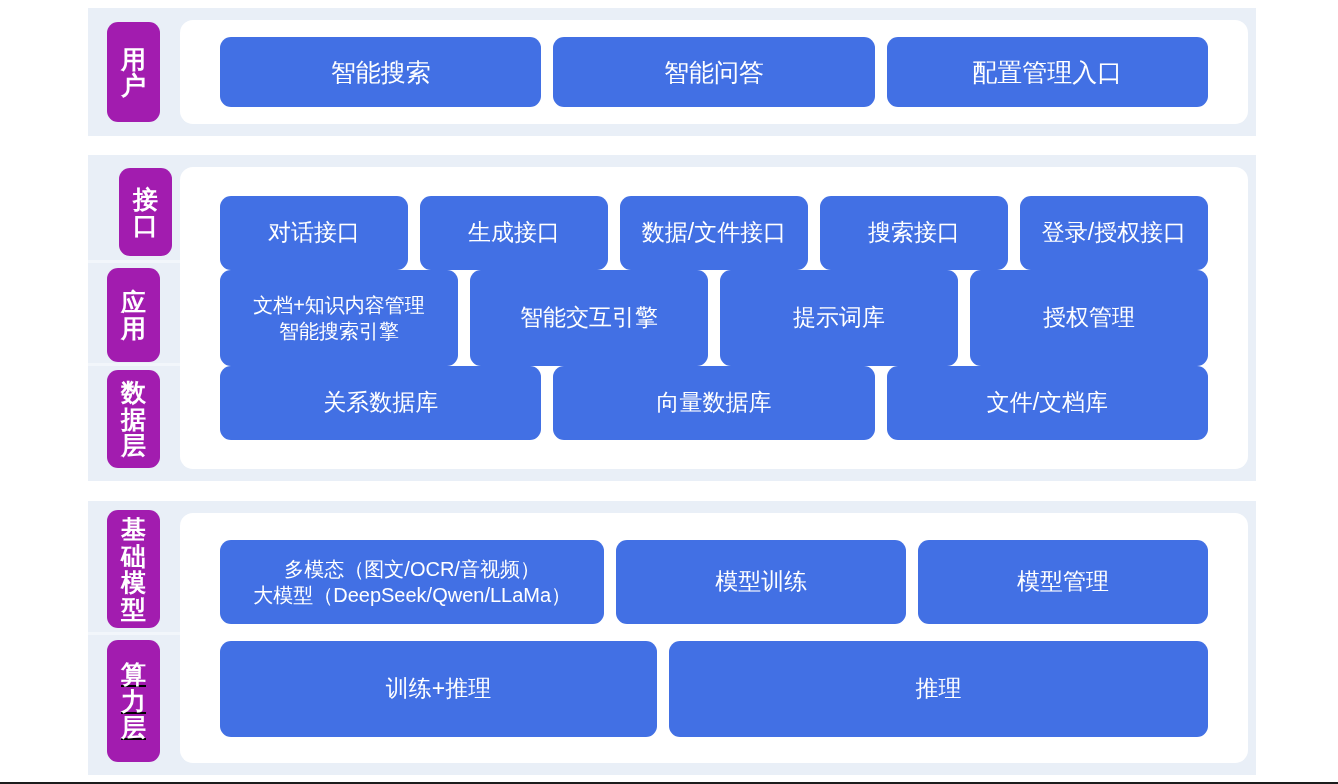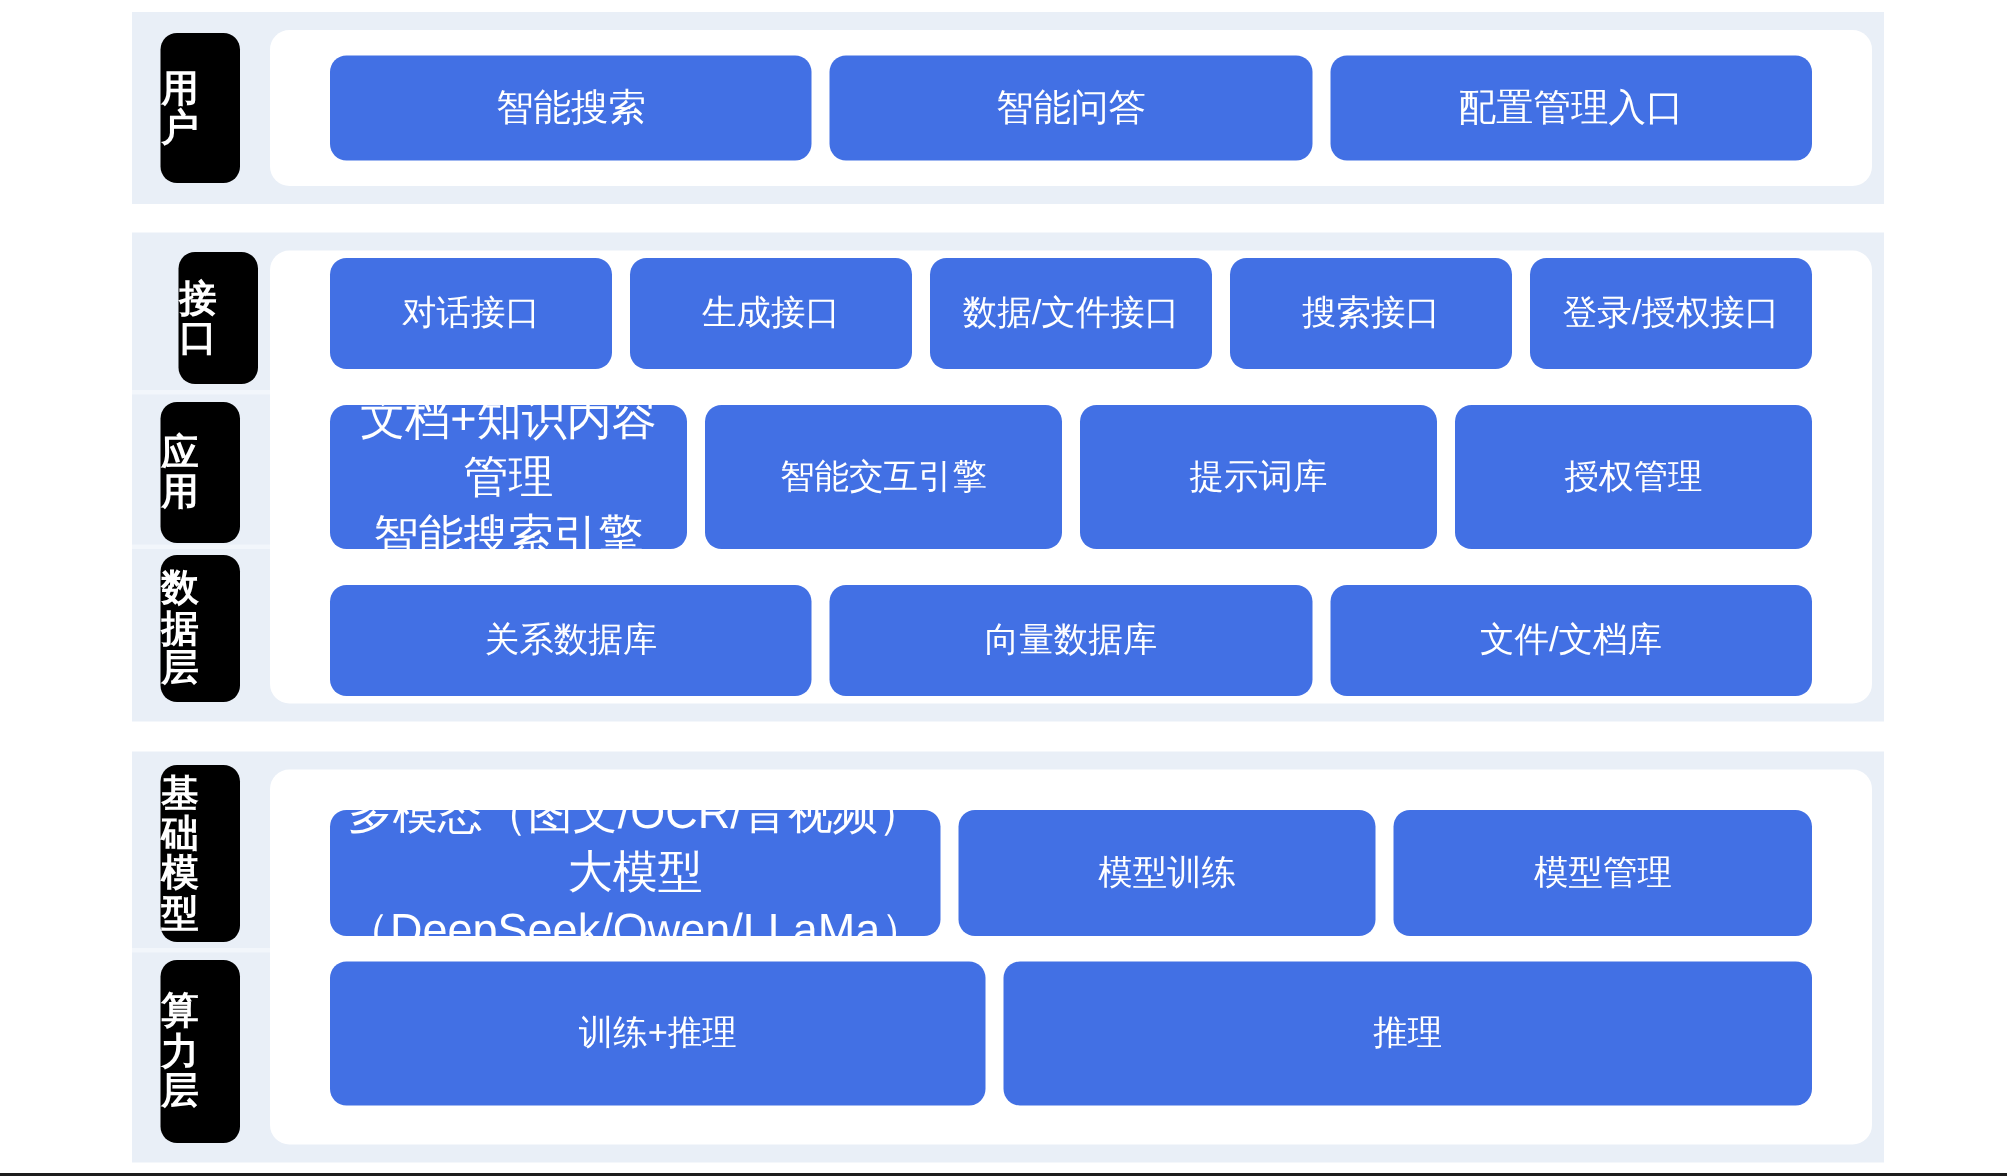--- a/index.html
+++ b/index.html
@@ -42,24 +42,25 @@
     width: 92px;
     height: 3px;
     background: #f2f6fb;
   }
 
   
   .rail {
     position: absolute;
     left: 107px;
     width: 53px;
-    background: #000000;
+    background: #a21caf;
     border-radius: 11px;
     display: flex;
     align-items: center;
+    justify-content: center;
     box-sizing: border-box;
     z-index: 5;
   }
   .rail-text {
     color: #ffffff;
     font-size: 25px;
     font-weight: 700;
     line-height: 1.06;
     letter-spacing: 0;
     text-align: center;
@@ -106,21 +107,21 @@
     padding: 6px 10px;
     white-space: pre-line;
     flex: 1 1 0;
   }
   .box.h70 { height: 70px; }
   .box.h74 { height: 74px; }
   .box.h96 { height: 96px; }
   .box.h84 { height: 84px; }
 
   .box.sm { font-size: 23px; }
-  .box.xs { font-size: 30px; }
+  .box.xs { font-size: 20px; }
 
   
   .bottom-rule {
     position: absolute;
     left: 0;
     top: 782px;
     width: 1338px;
     height: 2px;
     background: #1c1c1c;
   }
@@ -154,21 +155,21 @@
   </div>
 
   <div class="rail" style="left:107px; top:268px; width:53px; height:94px;">
     <span class="rail-text">应用</span>
   </div>
 
   <div class="rail" style="left:107px; top:370px; width:53px; height:98px;">
     <span class="rail-text">数据层</span>
   </div>
 
-  <div class="card" style="top:167px; height:302px; padding:20px 40px; gap:24px;">
+  <div class="card" style="top:167px; height:302px; padding:20px 40px; gap:0;">
 
     <div class="row">
       <div class="box h74 sm">对话接口</div>
       <div class="box h74 sm">生成接口</div>
       <div class="box h74 sm">数据/文件接口</div>
       <div class="box h74 sm">搜索接口</div>
       <div class="box h74 sm">登录/授权接口</div>
     </div>
 
     <div class="row">

